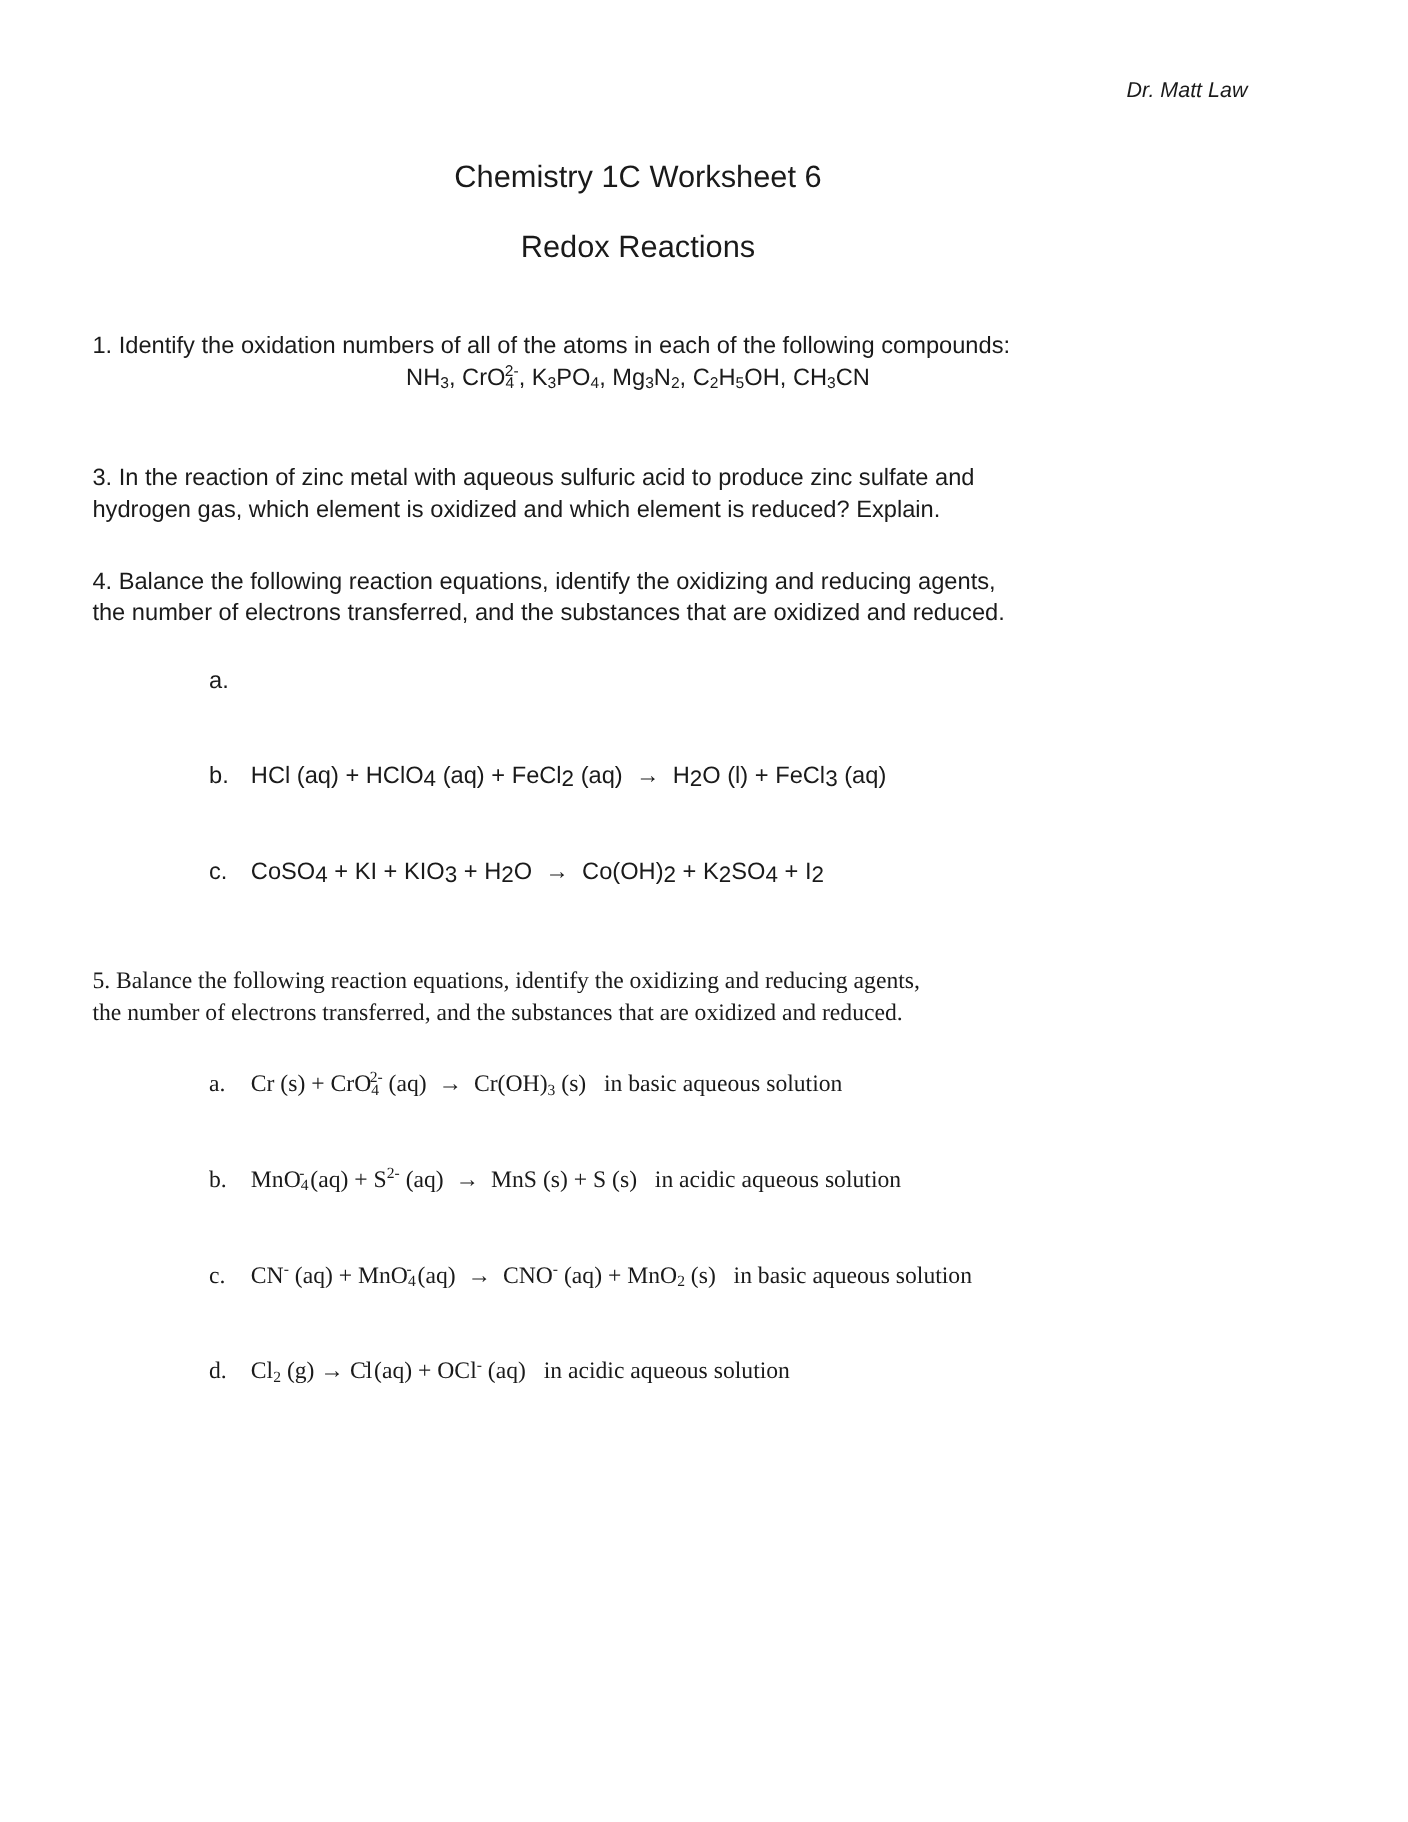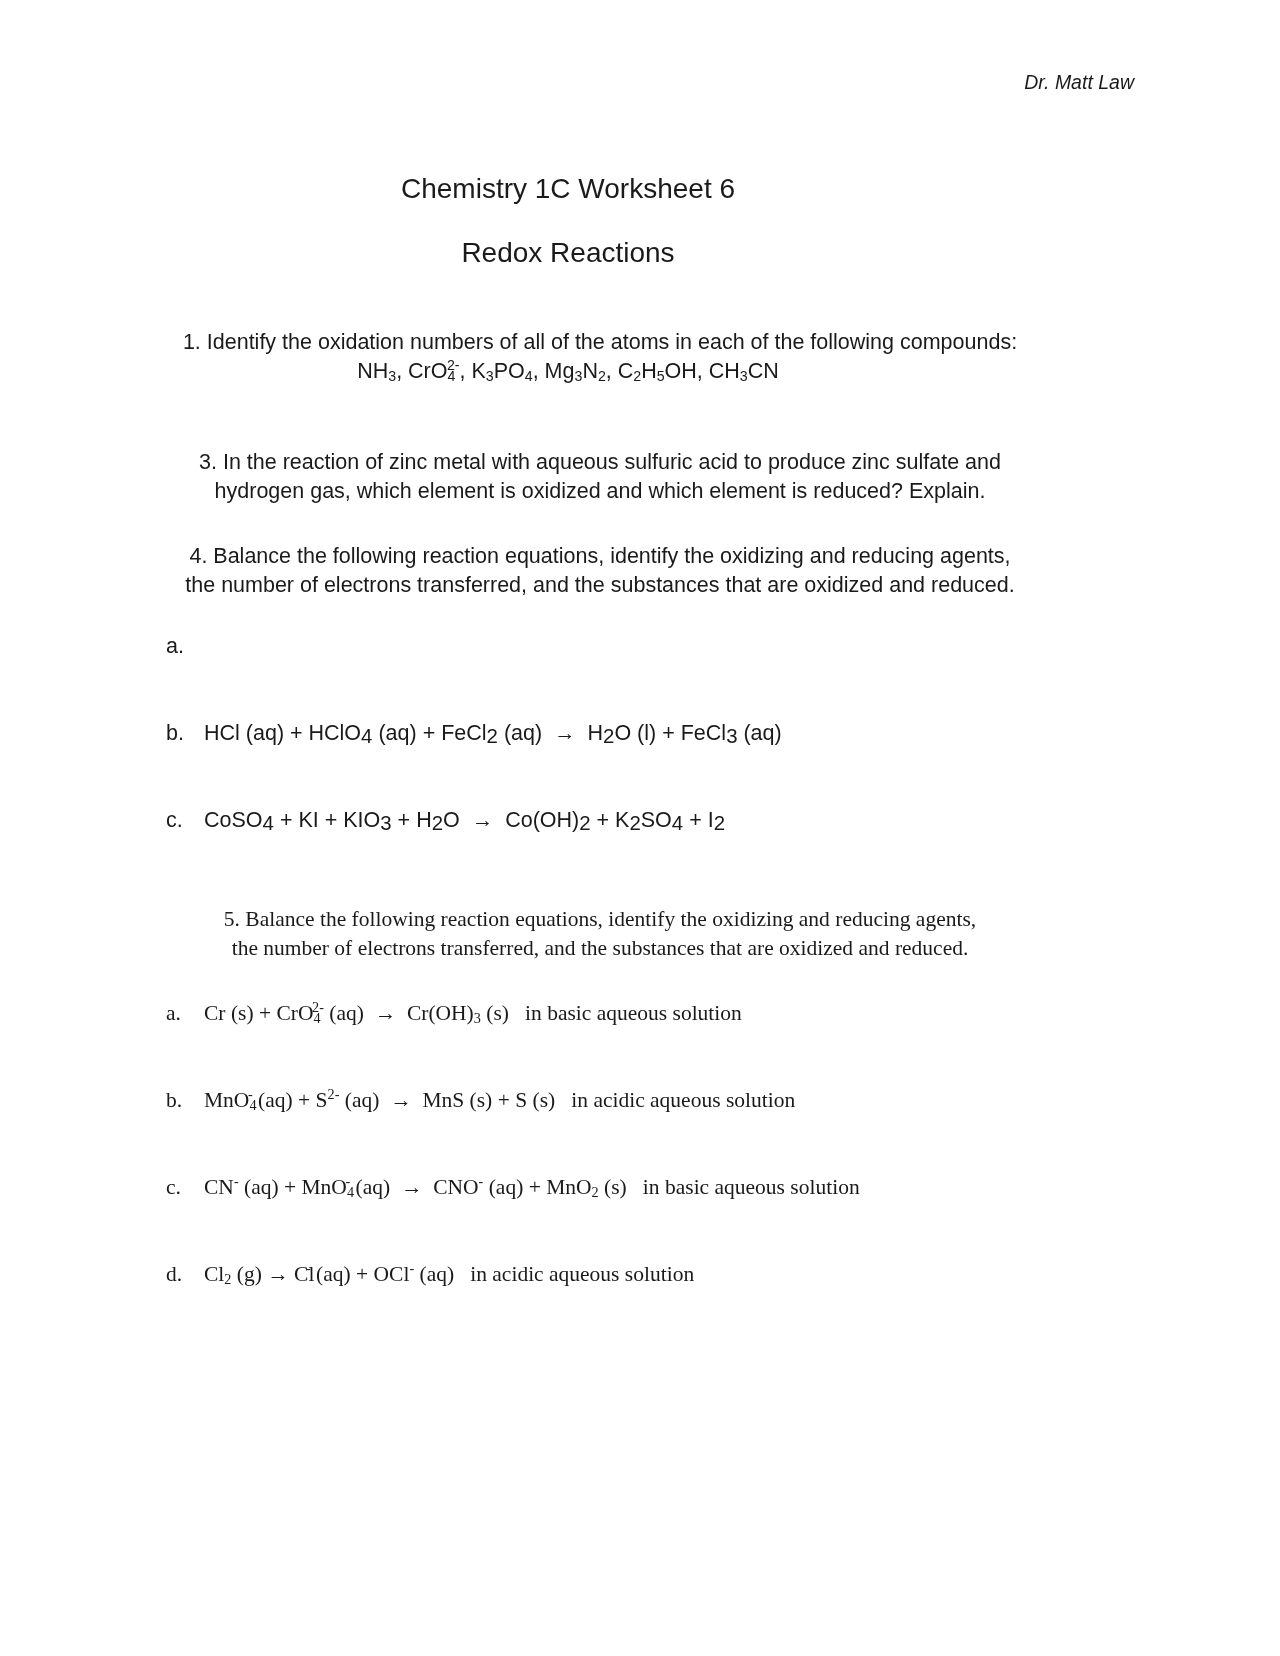--- a/index.html
+++ b/index.html
@@ -7,39 +7,39 @@
   .page {
     position: relative;
     width: 1280px;
     height: 1656px;
     margin: 0 auto;
     background: #ffffff;
     color: #1a1a1a;
     font-family: "Liberation Sans", "DejaVu Sans", sans-serif;
     font-size: 21.5px;
     line-height: 29px;
-    padding: 70px 140px 0 60px;
+    padding: 70px 140px 0 84px;
     overflow: hidden;
   }
   .author {
     text-align: right;
     font-style: italic;
     font-size: 19.5px;
     line-height: 24px;
     padding-right: 6px;
   }
   .title, .subtitle {
     font-weight: 400;
     font-size: 28px;
     line-height: 34px;
   }
   .center { text-align: center; margin-right: 64px; }
-  .title { margin-top: 78px; }
+  .title { margin-top: 50px; }
   .subtitle { margin-top: 30px; }
-  .qtext, .equation, .formula { white-space: pre-wrap; text-align: center; }
+  .qtext, .equation, .formula { white-space: pre-wrap; }
   .q1 { margin-top: 58px; }
   .q2 { margin-top: 58px; }
   .q3 { margin-top: 62px; }
   .q4 { margin-top: 36px; }
   .q5 { margin-top: 70px; font-family: Liberation Serif, serif; }
   .formula { margin-top: 0; }
   .eq-item {
     display: flex;
     margin-left: 106px;
     margin-top: 58px;

